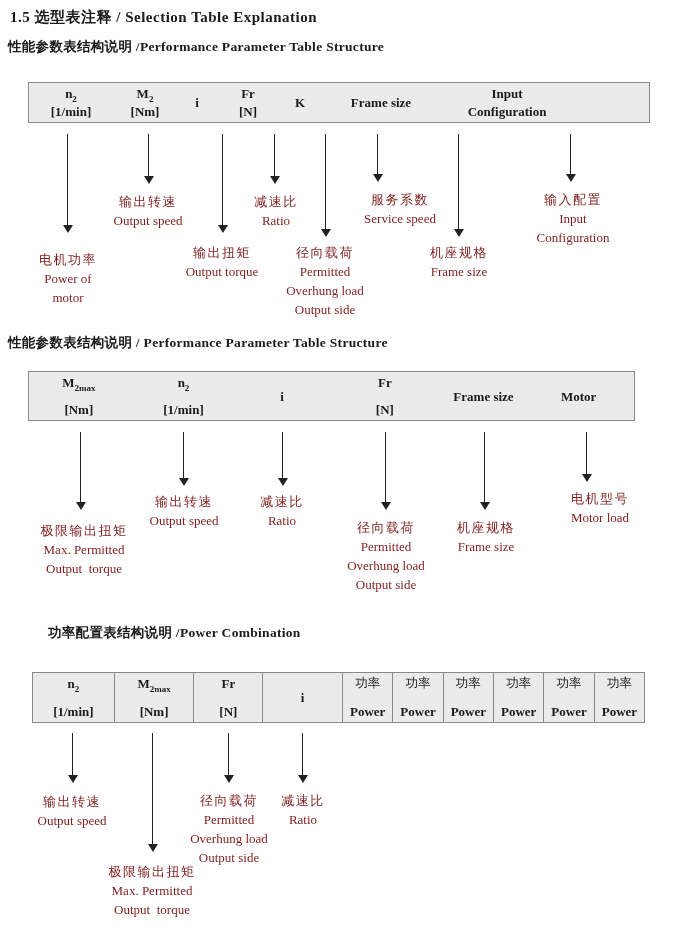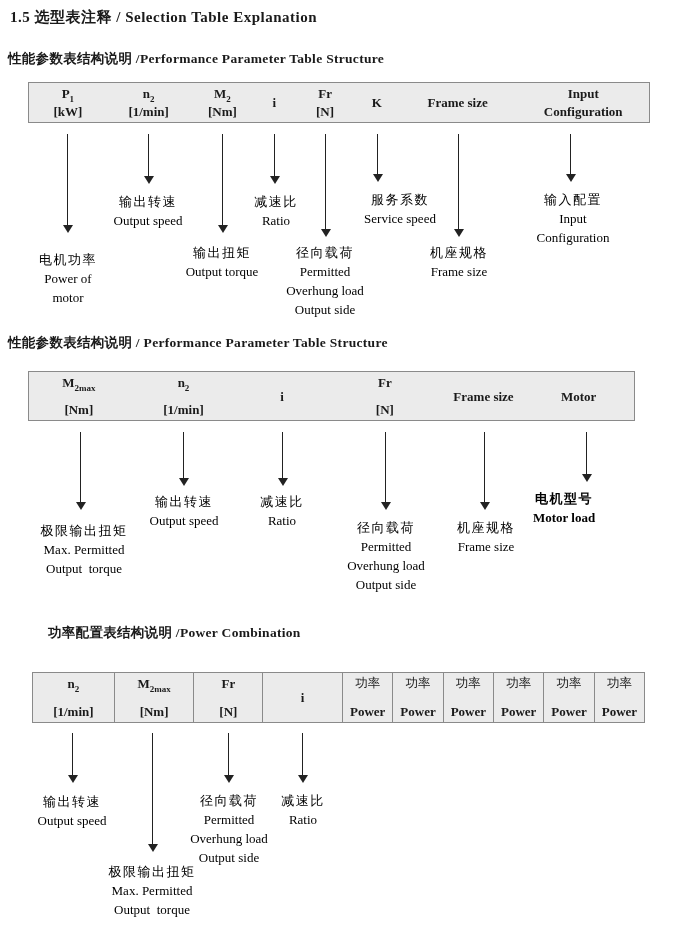--- a/index.html
+++ b/index.html
@@ -47,37 +47,33 @@
     content:'';position:absolute;
     left:-5px;bottom:-8px;width:0;height:0;
     border-left:5px solid transparent;
     border-right:5px solid transparent;
     border-top:8px solid #222;
   }
   .lbl{
     position:absolute;
     transform:translateX(-50%);
     text-align:center;
-    color:#000000;
+    color:#7f1d1d;
   }
   .lbl .zh{font-size:13px;letter-spacing:1.5px;line-height:19px;white-space:pre;}
   .lbl .en{font-size:13px;line-height:19px;white-space:pre;font-family:"Liberation Serif","DejaVu Serif",serif;}
 </style>
 </head>
 <body>
 
 <div class="page-title">1.5 选型表注释 / Selection Table Explanation</div>
 
-<div class="sec-heading" style="top:38px;margin-top:12px;">性能参数表结构说明 /Performance Parameter Table Structure</div>
+<div class="sec-heading" style="top:38px;">性能参数表结构说明 /Performance Parameter Table Structure</div>
 
 <div class="tbl" style="left:28px;top:82px;width:622px;height:41px;">
-  <div class="cell spread" style="width:78px;">
-      <div class="sym"><span>P</span><sub>1</sub></div>
-      <div class="unit">[kW]</div>
-    </div>
   <div class="cell spread" style="width:84px;">
       <div class="sym"><span>n</span><sub>2</sub></div>
       <div class="unit">[1/min]</div>
     </div>
   <div class="cell spread" style="width:64px;">
       <div class="sym"><span>M</span><sub>2</sub></div>
       <div class="unit">[Nm]</div>
     </div>
   <div class="cell center" style="width:40px;">
       <div class="sym">i</div>
@@ -193,21 +189,21 @@
 <div class="lbl" style="left:386px;top:518px;">
   <div class="zh">径向载荷</div>
   <div class="en">Permitted</div>
   <div class="en">Overhung load</div>
   <div class="en">Output side</div>
 </div>
 <div class="lbl" style="left:486px;top:518px;">
   <div class="zh">机座规格</div>
   <div class="en">Frame size</div>
 </div>
-<div class="lbl" style="left:564px;top:489px;font-weight:bold;">
+<div class="lbl" style="left:600px;top:489px;">
   <div class="zh">电机型号</div>
   <div class="en">Motor load</div>
 </div>
 
 <div class="sec-heading" style="top:624px;margin-left:40px;">功率配置表结构说明 /Power Combination</div>
 
 <div class="tbl t3" style="left:32px;top:672px;width:613px;height:51px;">
   <div class="cell spread" style="width:81px;">
       <div class="sym"><span>n</span><sub>2</sub></div>
       <div class="unit">[1/min]</div>

